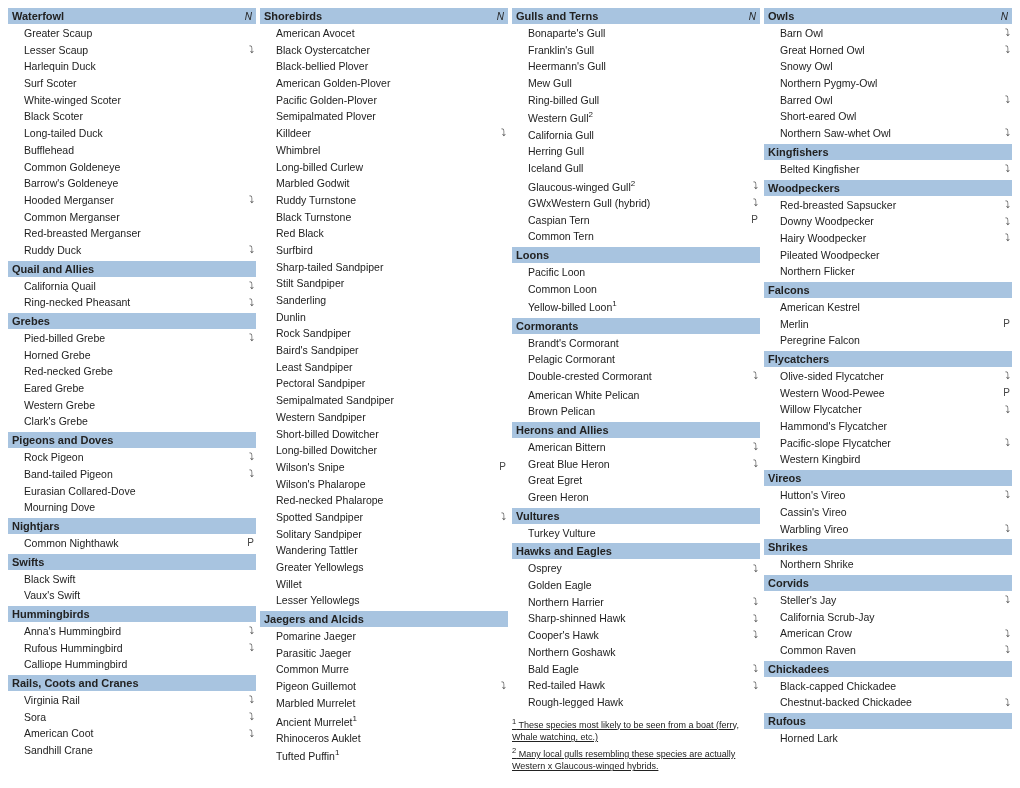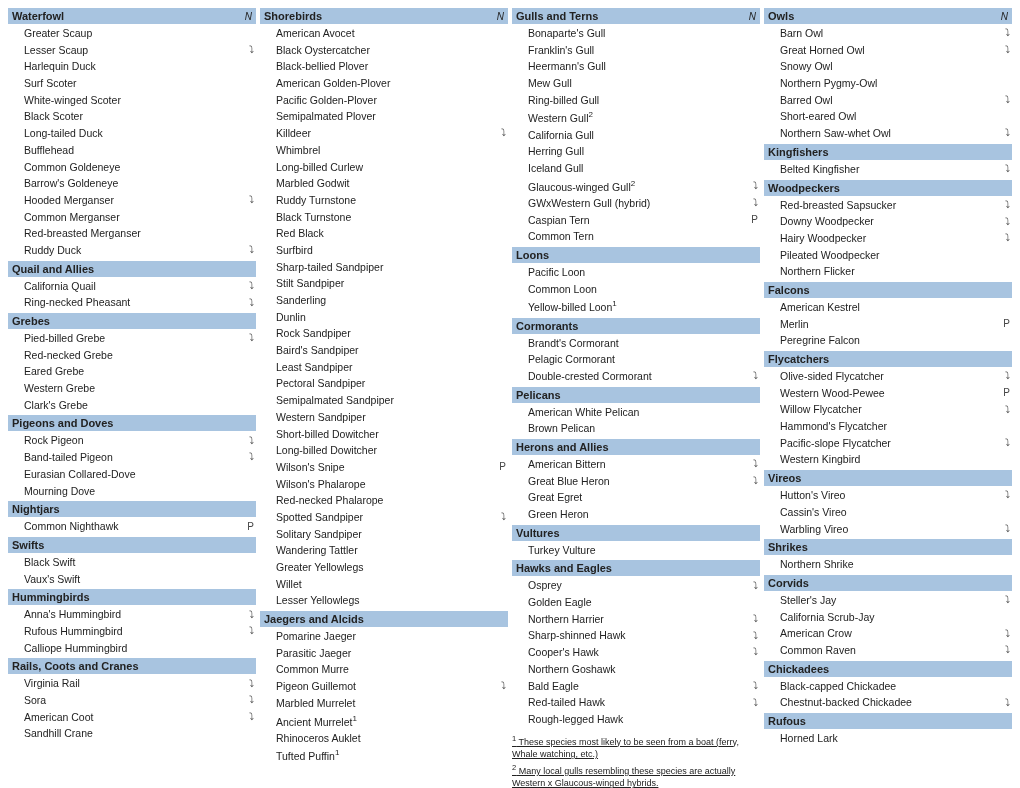--- a/index.html
+++ b/index.html
@@ -142,20 +142,23 @@
       </div>
       <div class="species-list">
         <div class="section-header">
           <span>Grebes</span>
         </div>
         <div class="species-item">
           <span class="name">Pied-billed Grebe</span>
           <span class="check">⤵</span>
         </div>
         <div class="species-item">
+          <span class="name">Horned Grebe</span>
+        </div>
+        <div class="species-item">
           <span class="name">Red-necked Grebe</span>
         </div>
         <div class="species-item">
           <span class="name">Eared Grebe</span>
         </div>
         <div class="species-item">
           <span class="name">Western Grebe</span>
         </div>
         <div class="species-item">
           <span class="name">Clark's Grebe</span>
@@ -455,23 +458,20 @@
         </div>
         <div class="species-item">
           <span class="name">Pelagic Cormorant</span>
         </div>
         <div class="species-item">
           <span class="name">Double-crested Cormorant</span>
           <span class="check">⤵</span>
         </div>
       </div>
       <div class="species-list">
-        <div class="section-header">
-          <span>Pelicans</span>
-        </div>
         <div class="species-item">
           <span class="name">American White Pelican</span>
         </div>
         <div class="species-item">
           <span class="name">Brown Pelican</span>
         </div>
       </div>
       <div class="species-list">
         <div class="section-header">
           <span>Herons and Allies</span>

